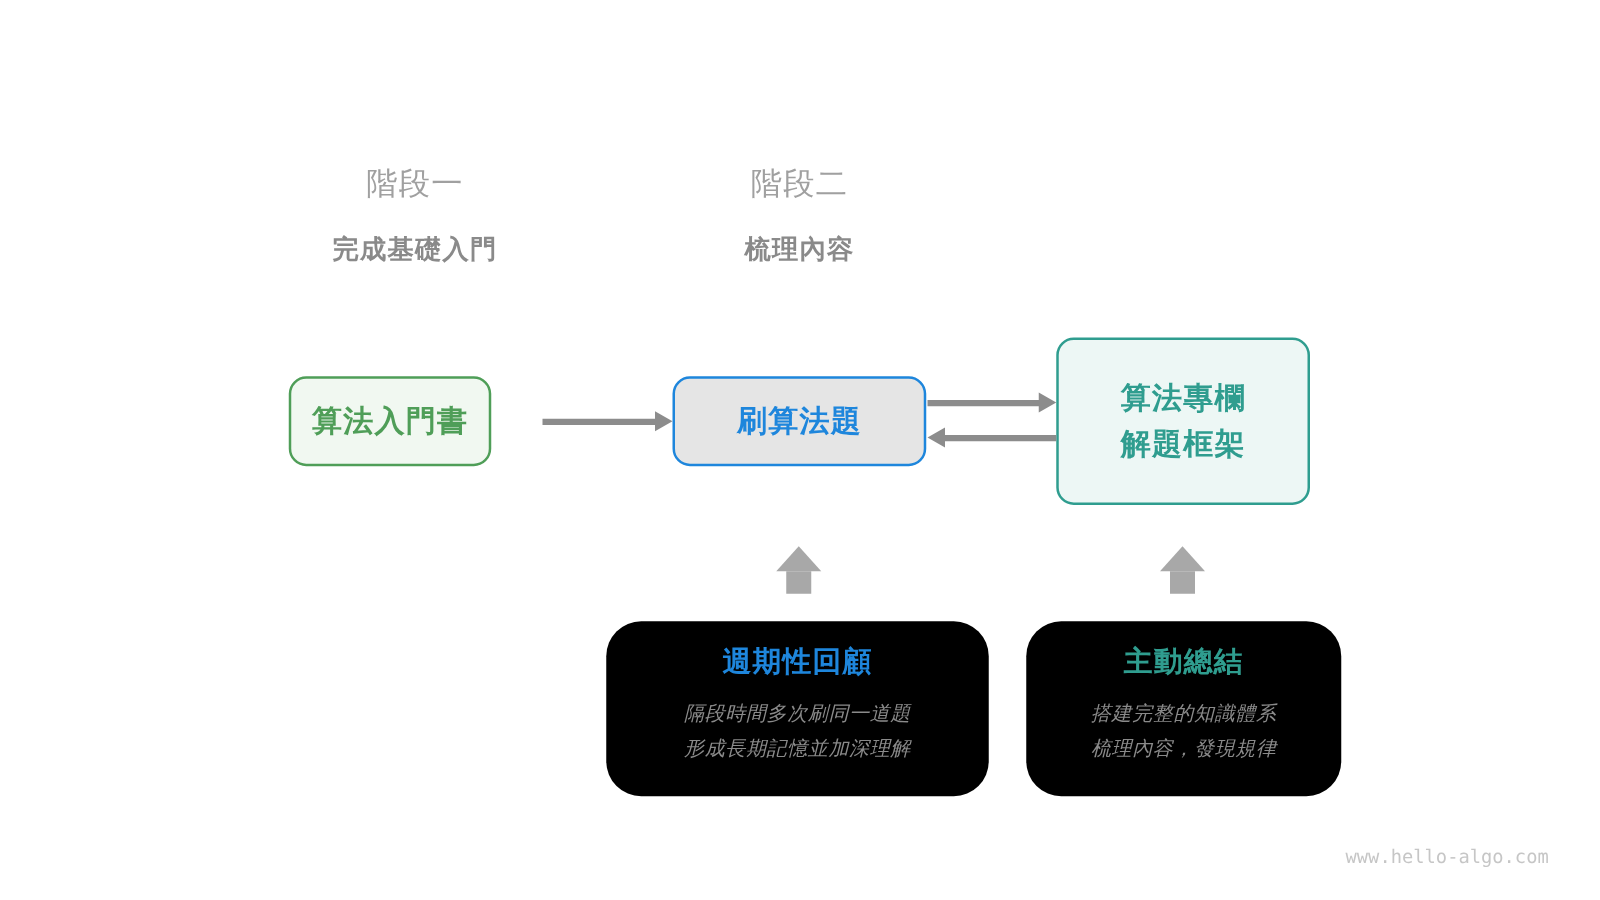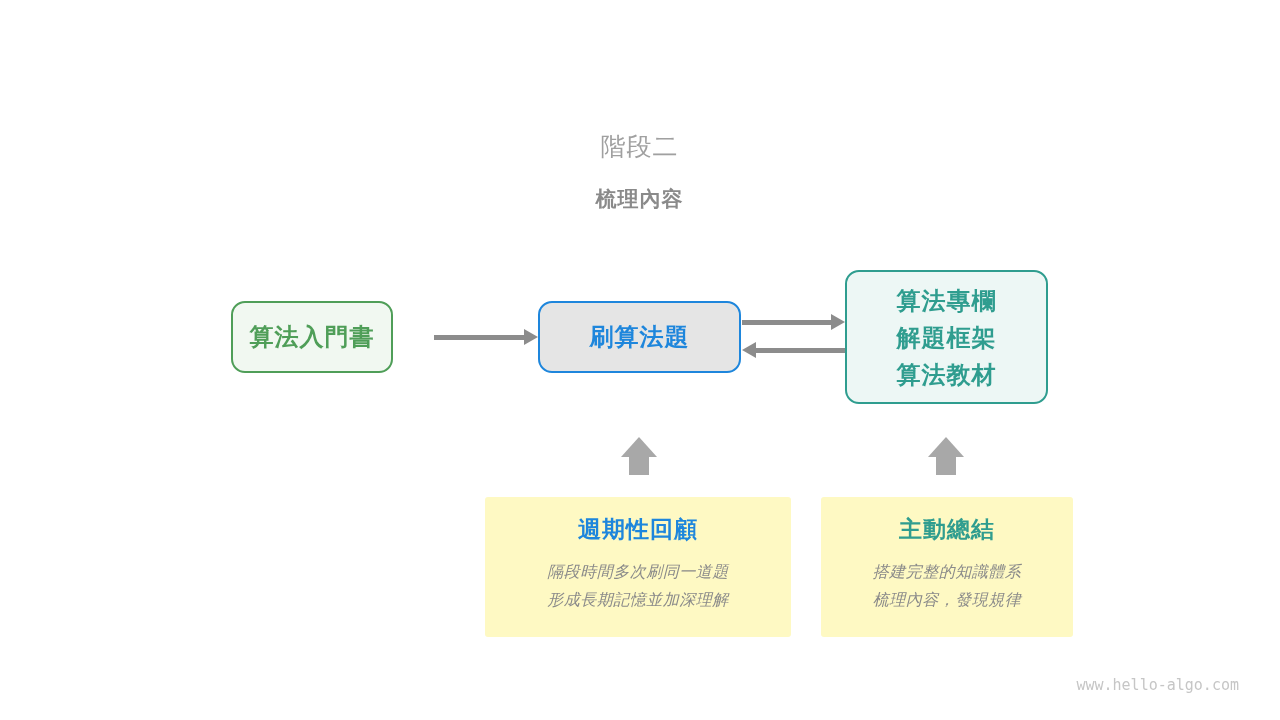--- a/index.html
+++ b/index.html
@@ -100,22 +100,22 @@
     position: absolute; left: 8px; top: 20px;
     width: 20px; height: 18px;
     background: #a8a8a8;
   }
   #up-arrow-review  { left: 621px; top: 437px; }
   #up-arrow-summary { left: 928px; top: 437px; }
 
   
   .note-box {
     position: absolute;
-    background: #fef9c3;
-    border-radius: 3px;
+    background: #000000;
+    border-radius: 28px;
     text-align: center;
   }
   #note-review  { left: 485px; top: 497px; width: 306px; height: 140px; }
   #note-summary { left: 821px; top: 497px; width: 252px; height: 140px; }
   .note-title {
     margin-top: 17px;
     font-size: 23px;
     font-weight: 700;
     letter-spacing: 1px;
   }
@@ -137,35 +137,38 @@
     font-family: "DejaVu Sans Mono", monospace;
     font-size: 15px;
     color: #c6c6c6;
   }
 </style>
 </head>
 <body>
 
 <div class="canvas">
 
+  <div class="stage-col" id="stage-1">
+    <div class="stage-label">階段一</div>
+    <div class="stage-subtitle">完成基礎入門</div>
+  </div>
   <div class="stage-col" id="stage-2">
     <div class="stage-label">階段二</div>
     <div class="stage-subtitle">梳理內容</div>
   </div>
 
   <div class="flow-box" id="box-intro">
     <span class="box-line">算法入門書</span>
   </div>
   <div class="flow-box" id="box-practice">
     <span class="box-line">刷算法題</span>
   </div>
   <div class="flow-box" id="box-resources">
     <span class="box-line">算法專欄</span>
     <span class="box-line">解題框架</span>
-    <span class="box-line">算法教材</span>
   </div>
 
   <div class="h-arrow" id="arrow-intro-practice">
     <div class="shaft"></div>
     <div class="head-right"></div>
   </div>
   <div class="h-arrow" id="arrow-practice-resources">
     <div class="shaft"></div>
     <div class="head-right"></div>
   </div>

